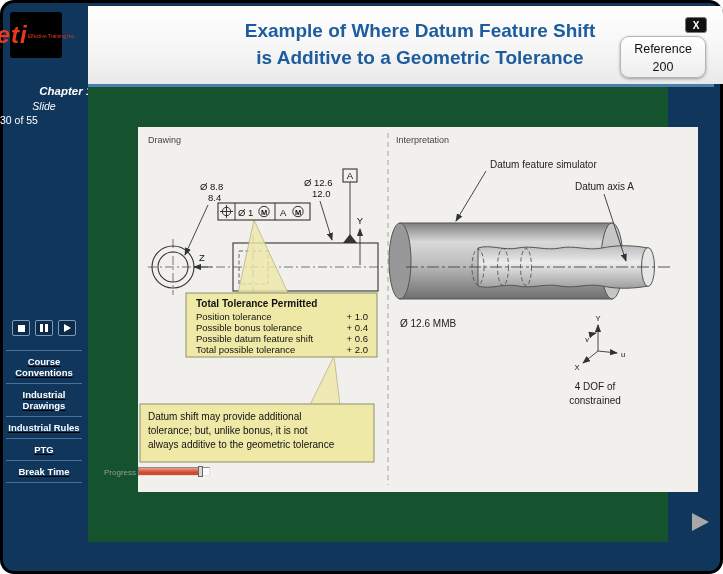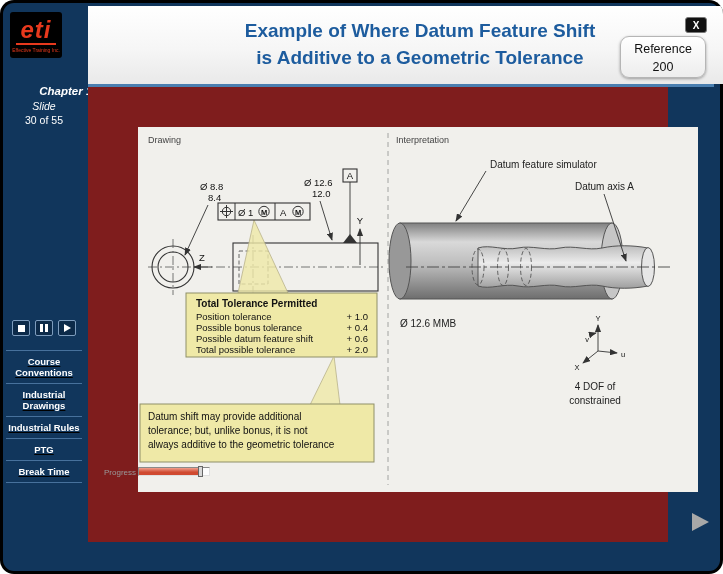--- a/index.html
+++ b/index.html
@@ -3,28 +3,28 @@
 <meta charset="utf-8">
 <style>
   * { box-sizing: border-box; margin: 0; padding: 0; }
   body { background:#ffffff; font-family:"Liberation Sans", sans-serif; }
 
   .frame { position:relative; width:723px; height:574px; background:#000; border-radius:14px; overflow:hidden; }
   .win   { position:absolute; left:3px; top:3px; right:3px; bottom:3px; background:#11365c; border-radius:11px; }
 
   
   .logo { position:absolute; left:10px; top:12px; width:52px; height:46px; background:#000;
-          border-radius:3px; display:flex; flex-direction:column; align-items:center; justify-content:center; }
+          border-radius:3px; display:flex; flex-direction:row; align-items:center; justify-content:center; }
   .logo-brand   { color:#e8391d; font-weight:bold; font-style:italic; font-size:24px; line-height:24px; letter-spacing:1px; }
   .logo-rule    { width:40px; height:2px; background:#e8391d; margin-top:1px; }
   .logo-tagline { color:#e8391d; font-size:5px; margin-top:2px; white-space:nowrap; }
 
   .chapter     { position:absolute; left:0; top:85px;  width:88px; text-align:center; color:#fff; font-size:11.5px; font-weight:bold; font-style:italic;margin-left:25px; }
   .slide-word  { position:absolute; left:0; top:100px; width:88px; text-align:center; color:#fff; font-size:10.5px; font-style:italic; }
-  .slide-count { position:absolute; left:0; top:114px; width:88px; text-align:center; color:#fff; font-size:10.5px; }
+  .slide-count { position:absolute; left:0; top:114px; width:88px; text-align:left; color:#fff; font-size:10.5px; }
 
   .media { position:absolute; left:0; top:320px; width:88px; display:flex; justify-content:center; gap:5px; }
   .media-btn { width:18px; height:16px; background:#0c2a49; border:1px solid #7d9cbd; border-radius:2px;
                display:flex; align-items:center; justify-content:center; cursor:pointer; padding:0; }
   .ic-stop { width:7px; height:7px; background:#fff; }
   .ic-pause { display:flex; gap:2px; }
   .ic-pause i { display:block; width:3px; height:8px; background:#fff; }
   .ic-play { width:0; height:0; border-left:7px solid #fff; border-top:4.5px solid transparent; border-bottom:4.5px solid transparent; }
 
   .nav { position:absolute; left:6px; top:350px; width:76px; border-bottom:1px solid #47719c;text-decoration:underline; }
@@ -40,21 +40,21 @@
 
   .close-btn { position:absolute; left:685px; top:17px; width:22px; height:16px; background:#111; color:#fff;
                border:1px solid #777; border-radius:3px; font-size:10px; font-weight:bold; line-height:13px;
                text-align:center; cursor:pointer; padding:0; font-family:inherit; }
   .reference-btn { position:absolute; left:620px; top:36px; width:86px; height:42px;
                    background:linear-gradient(180deg,#ffffff,#ededed); border:1px solid #b5b5b5; border-radius:9px;
                    box-shadow:0 1px 3px rgba(0,0,0,.35); text-align:center; font-size:12.5px; color:#111;
                    line-height:18px; padding-top:3px; cursor:pointer; }
 
   
-  .main { position:absolute; left:88px; top:87px; width:580px; height:455px; background:#7f1d1d; }
+  .main { position:absolute; left:88px; top:87px; width:580px; height:455px; background:#14532d; }
   .canvas { position:absolute; left:50px; top:40px; width:560px; height:365px; background:#f1f0ec; }
 
   .progress-label { position:absolute; left:2px; top:381px; width:46px; text-align:right; font-size:8px; color:#9a9a9a; }
   .progress-track { position:absolute; left:50px; top:380px; width:72px; height:9px; background:#fdfdfd;
                     border:1px solid; border-color:#8a8a8a #e0e0e0 #e0e0e0 #8a8a8a; cursor:pointer; }
   .progress-fill  { position:absolute; left:0; top:0; height:100%; width:60px; background:linear-gradient(180deg,#f0a08e,#d04a30 60%); }
   .progress-handle{ position:absolute; left:59px; top:-2px; width:5px; height:11px; background:#d8d8d8; border:1px solid #666; cursor:pointer; }
 
   .next-arrow { position:absolute; left:604px; top:426px; cursor:pointer; }
   .tri { display:block; width:0; height:0; border-left:17px solid #a8a8a8; border-top:9px solid transparent; border-bottom:9px solid transparent; }

